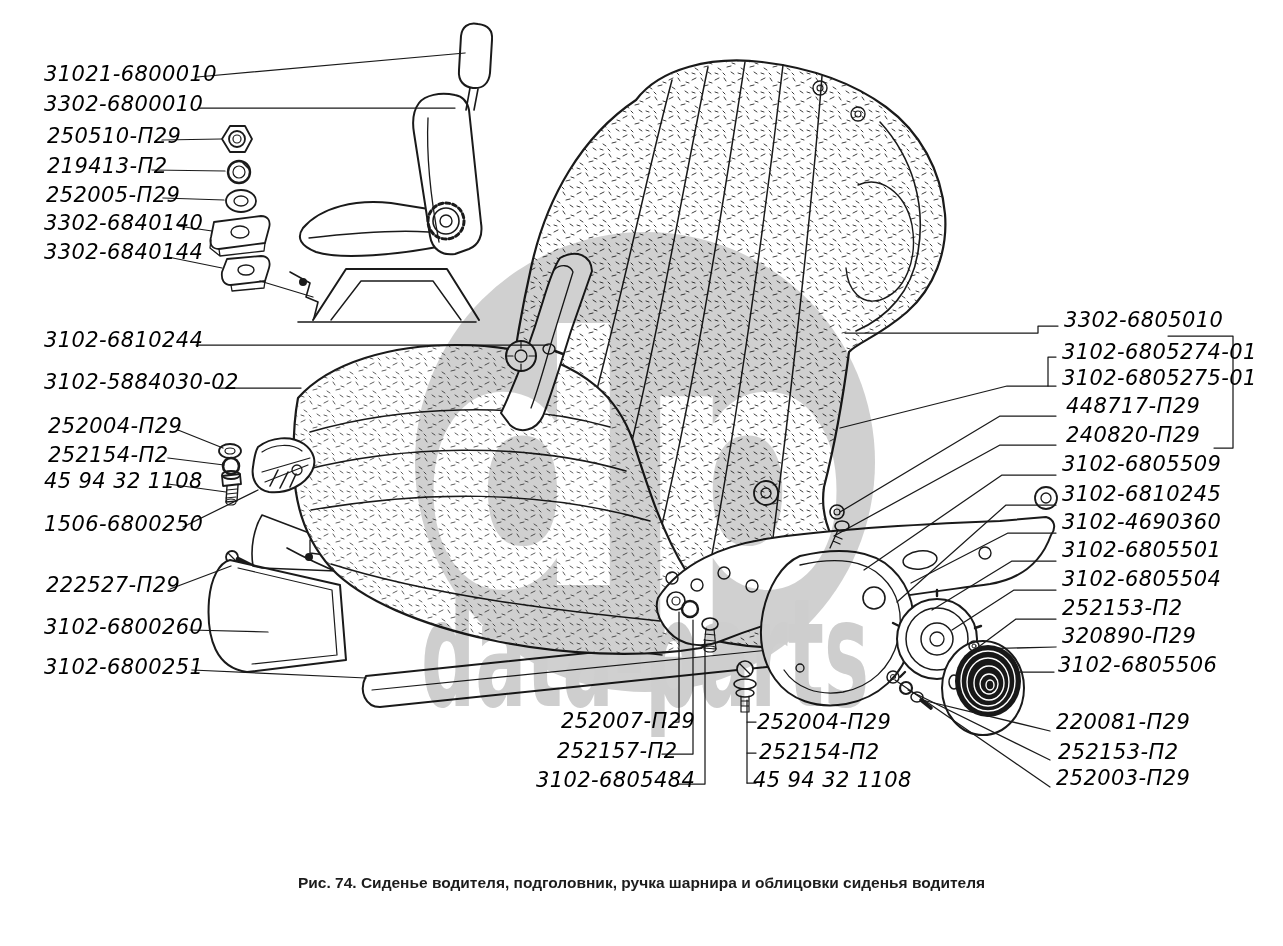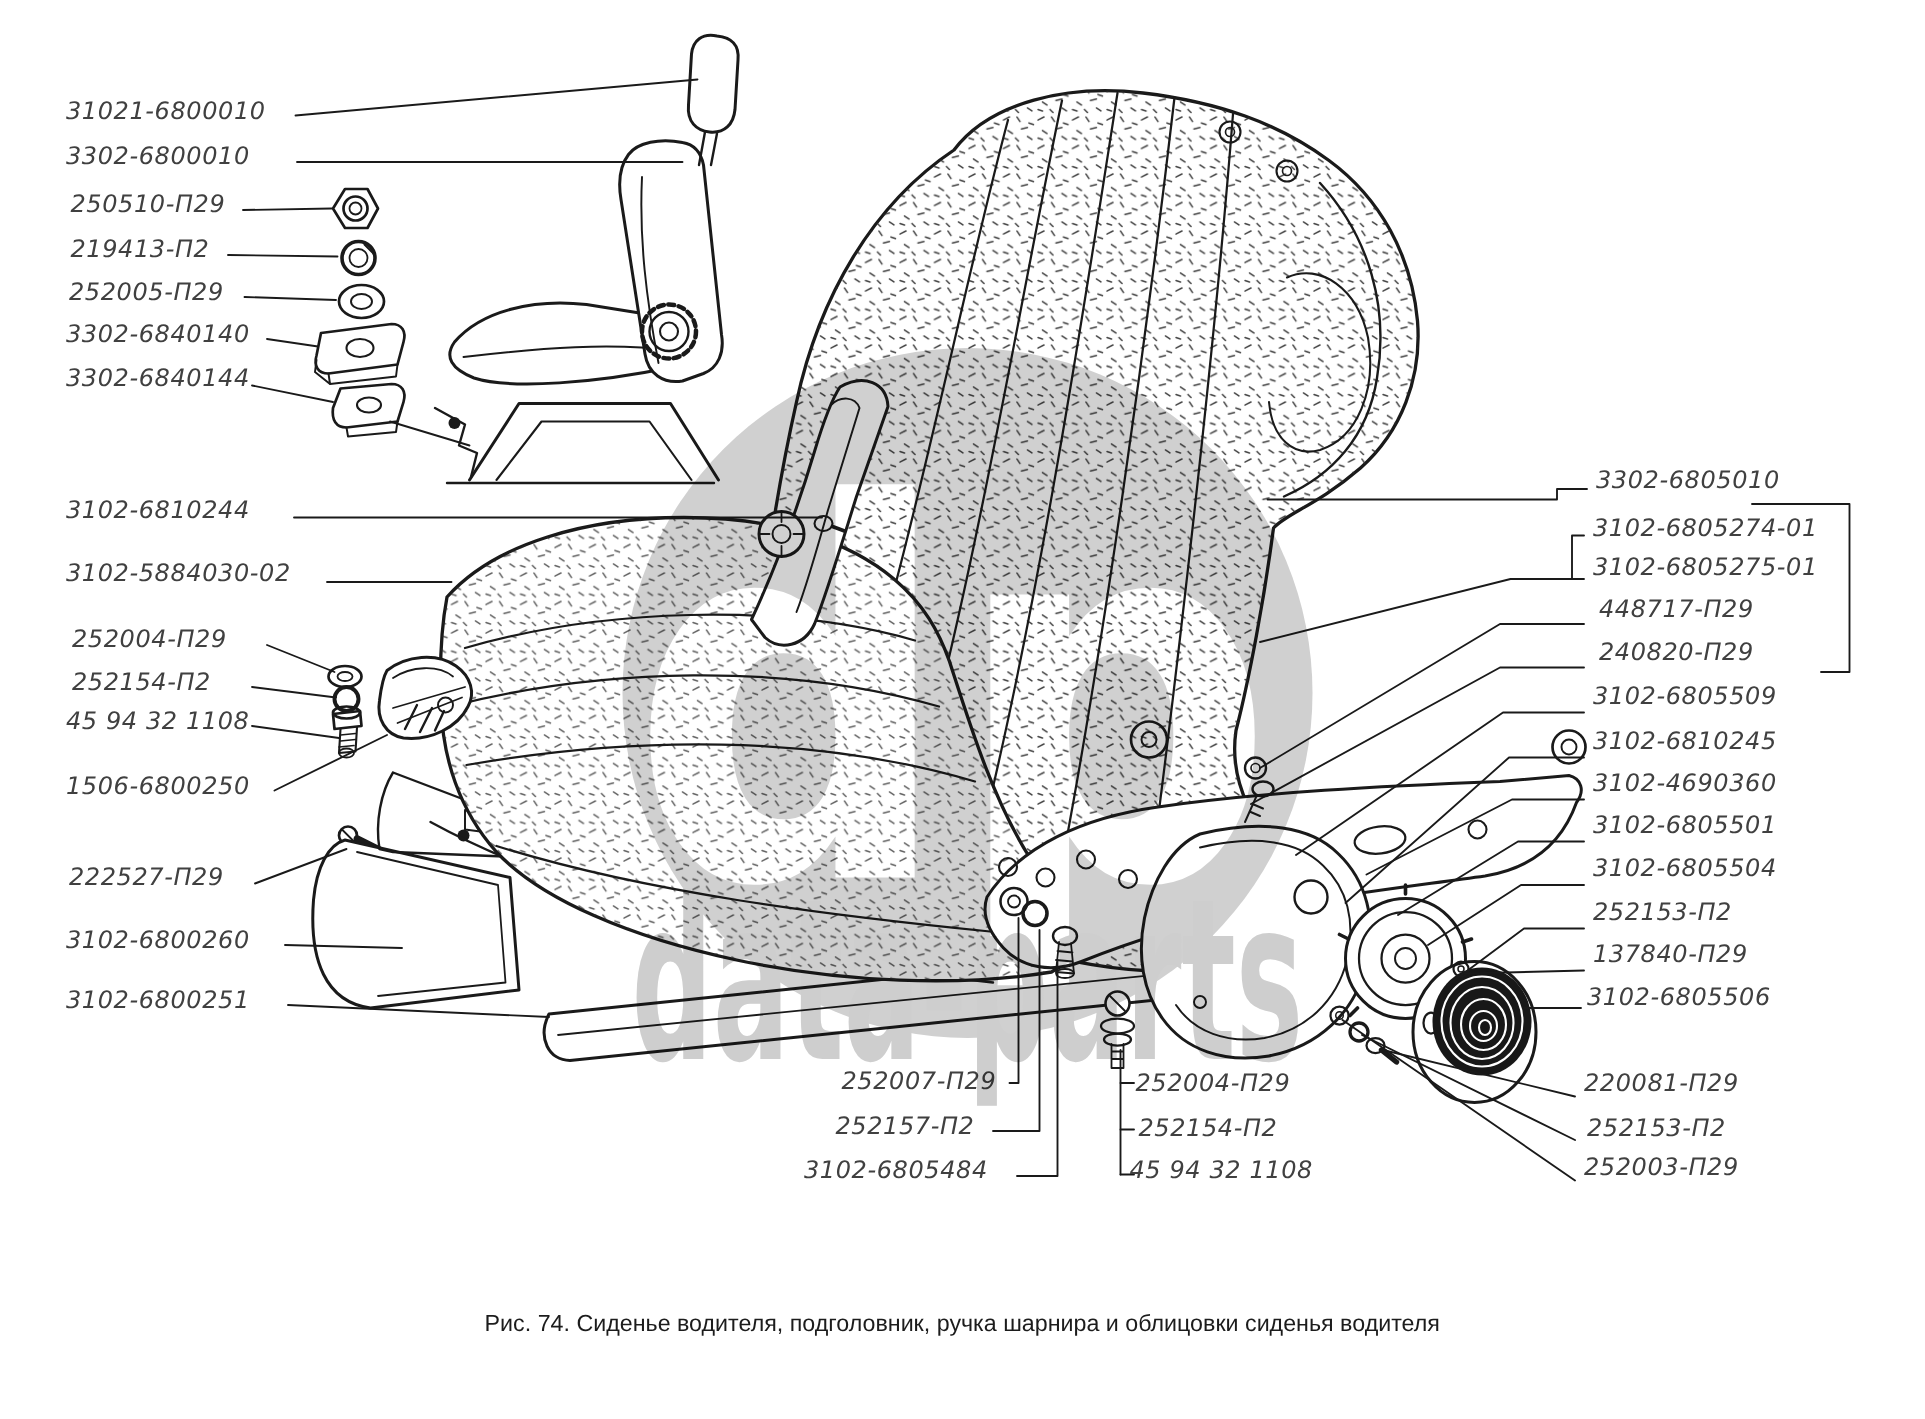--- a/index.html
+++ b/index.html
@@ -1,23 +1,23 @@
 <!DOCTYPE html>
 <html><head>
 <meta charset="utf-8">
 <style>
   html,body{margin:0;padding:0;background:#ffffff;}
   .page{position:relative;width:1283px;height:946px;background:#ffffff;overflow:hidden;
         font-family:"DejaVu Sans",sans-serif;}
   .art,.wm{position:absolute;left:0;top:0;}
   .wm{mix-blend-mode:multiply;pointer-events:none;}
-  .lbl{position:absolute;font-style:italic;font-size:16px;letter-spacing:.4px;
-       color:#404040;white-space:nowrap;line-height:24px;}
+  .lbl{position:absolute;font-style:italic;font-size:21px;letter-spacing:.4px;
+       color:#000000;white-space:nowrap;line-height:24px;}
   .caption{position:absolute;left:0;right:0;top:874px;text-align:center;
-       font-family:"Liberation Sans","DejaVu Sans",sans-serif;font-size:15.5px;color:#1c1c1c;}
+       font-family:"Liberation Sans","DejaVu Sans",sans-serif;font-size:15.5px;color:#1c1c1c;font-weight:bold;}
 </style>
 </head>
 <body>
 
 <div class="page">
 
   <svg class="art" width="1283" height="946" viewBox="0 0 1283 946">
     <defs>
       <pattern id="stip" width="23" height="19" patternUnits="userSpaceOnUse">
         <g stroke="#2a2a2a" stroke-width="1" stroke-linecap="round" fill="none">
@@ -263,21 +263,21 @@
     <div class="lbl" style="left:1062px;top:340px">3102-6805274-01</div>
     <div class="lbl" style="left:1062px;top:366px">3102-6805275-01</div>
     <div class="lbl" style="left:1066px;top:394px">448717-П29</div>
     <div class="lbl" style="left:1066px;top:423px">240820-П29</div>
     <div class="lbl" style="left:1062px;top:452px">3102-6805509</div>
     <div class="lbl" style="left:1062px;top:482px">3102-6810245</div>
     <div class="lbl" style="left:1062px;top:510px">3102-4690360</div>
     <div class="lbl" style="left:1062px;top:538px">3102-6805501</div>
     <div class="lbl" style="left:1062px;top:567px">3102-6805504</div>
     <div class="lbl" style="left:1062px;top:596px">252153-П2</div>
-    <div class="lbl" style="left:1062px;top:624px">137840-П29</div>
+    <div class="lbl" style="left:1062px;top:624px">320890-П29</div>
     <div class="lbl" style="left:1058px;top:653px">3102-6805506</div>
 
     <div class="lbl" style="left:1056px;top:710px">220081-П29</div>
     <div class="lbl" style="left:1058px;top:740px">252153-П2</div>
     <div class="lbl" style="left:1056px;top:766px">252003-П29</div>
 
     <div class="lbl" style="left:561px;top:709px">252007-П29</div>
     <div class="lbl" style="left:557px;top:739px">252157-П2</div>
     <div class="lbl" style="left:536px;top:768px">3102-6805484</div>
 

